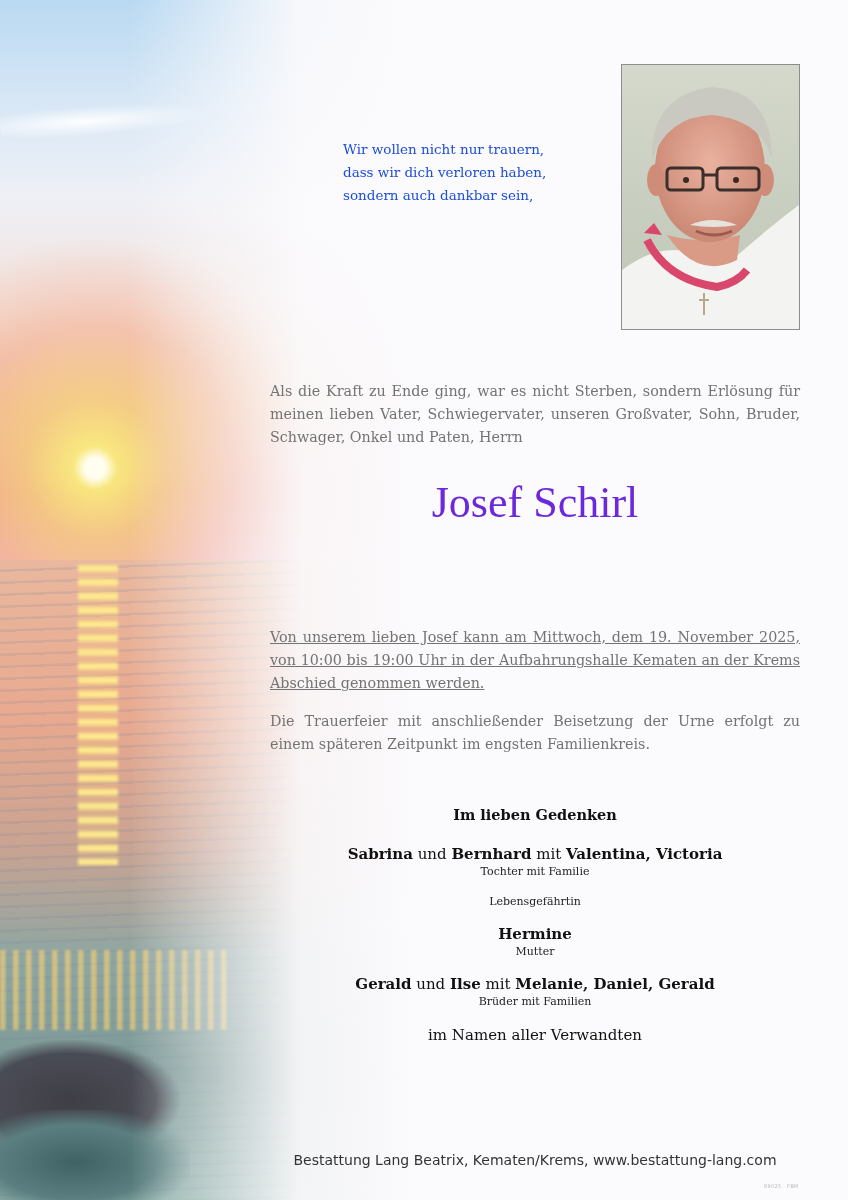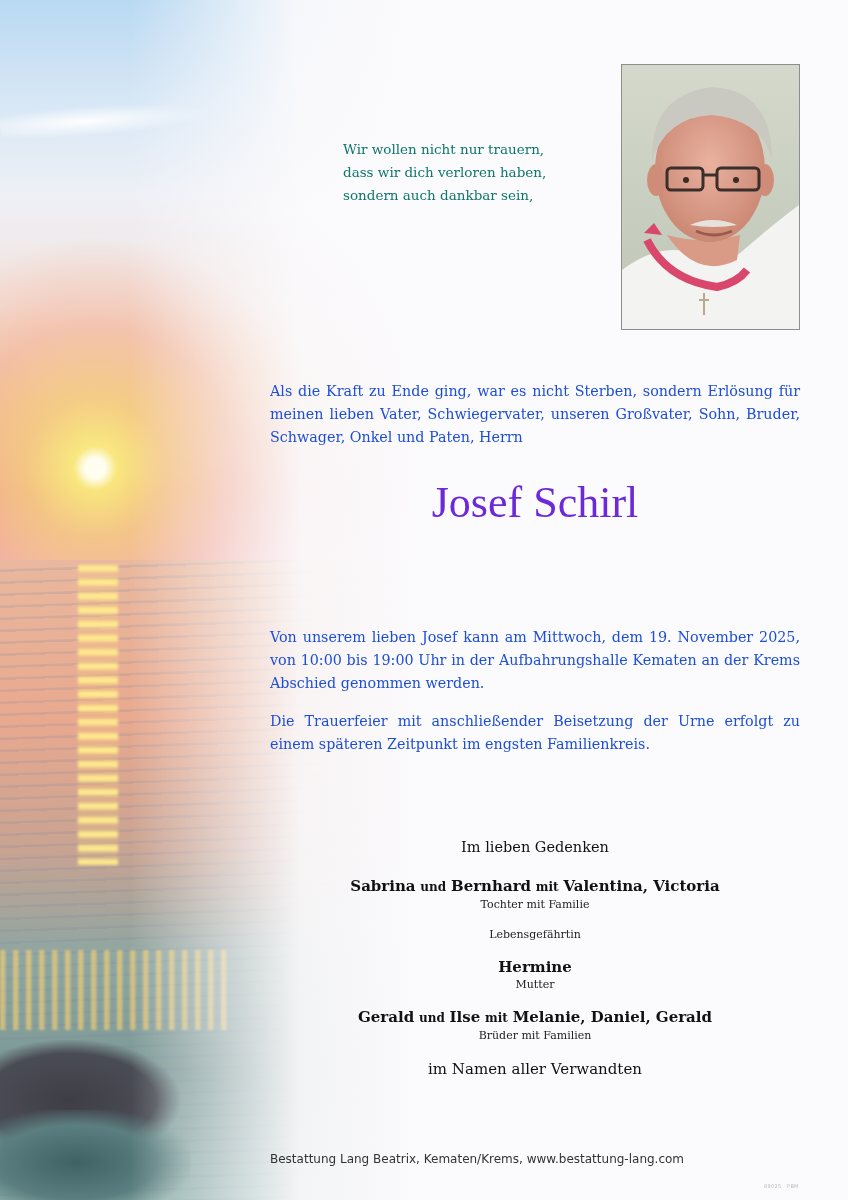--- a/index.html
+++ b/index.html
@@ -48,61 +48,61 @@
     }
     .fade {
       position: absolute; inset: 0;
       background: linear-gradient(90deg, rgba(251,250,252,0) 0px, rgba(251,250,252,0) 130px, rgba(251,250,252,0.55) 230px, rgba(251,250,252,0.93) 300px, #fbfafc 420px);
     }
 
     .content { position: absolute; inset: 0; }
 
     .motto {
       position: absolute; left: 343px; top: 138px; width: 240px;
-      font-size: 13.5px; line-height: 23px; color: #0f766e;
+      font-size: 13.5px; line-height: 23px; color: #1d4ed8;
     }
     .motto div { white-space: nowrap; }
 
     .portrait {
       position: absolute; left: 621px; top: 64px; width: 179px; height: 266px;
       border: 1px solid #8d8d8d; box-sizing: border-box; overflow: hidden;
       background: #cbd2c1;
     }
 
     .intro, .para {
       position: absolute; left: 270px; width: 530px;
-      font-size: 14.3px; line-height: 23px; text-align: justify; color: #1d4ed8;
+      font-size: 14.3px; line-height: 23px; text-align: justify; color: #737373;
     }
     .intro { top: 380px; }
 
     .name {
       position: absolute; left: 270px; width: 530px; top: 472px;
       text-align: center; font-size: 44px; line-height: 62px; color: #6d28d9;
       font-family: "Liberation Serif", "DejaVu Serif", serif;
     }
 
     .p1 { top: 564px; }
-    .p2 { top: 626px; }
+    .p2 { top: 626px; text-decoration: underline; }
     .p3 { top: 710px; }
 
     .mourners {
       position: absolute; left: 270px; width: 530px; top: 804px;
       text-align: center; color: #111;
     }
-    .m-heading { font-weight: normal; font-size: 14.5px; line-height: 22px; margin-bottom: 18px; margin-top: 32px; }
+    .m-heading { font-weight: bold; font-size: 14.5px; line-height: 22px; margin-bottom: 18px; }
     .m-group { margin-bottom: 14px; }
     .m-line { font-size: 15px; line-height: 20px; }
     .m-line b { font-weight: bold; }
-    .m-line .small { font-size: 12px; font-weight: bold; }
+    .m-line .small { font-size: 15px; font-weight: normal; }
     .m-rel { font-size: 11px; line-height: 16px; color: #222; }
     .m-closing { font-size: 15px; line-height: 22px; margin-top: 10px; }
 
     .footer {
       position: absolute; left: 270px; width: 530px; top: 1152px;
-      font-size: 12px; color: #333;
+      text-align: center; font-size: 14px; color: #333;
       font-family: "DejaVu Sans", "Liberation Sans", sans-serif;
     }
     .print-code {
       position: absolute; left: 764px; top: 1183px;
       font-size: 5px; color: #bbb;
       font-family: "DejaVu Sans", "Liberation Sans", sans-serif;
       letter-spacing: 0.3px;
     }
   </style>
 </head>

